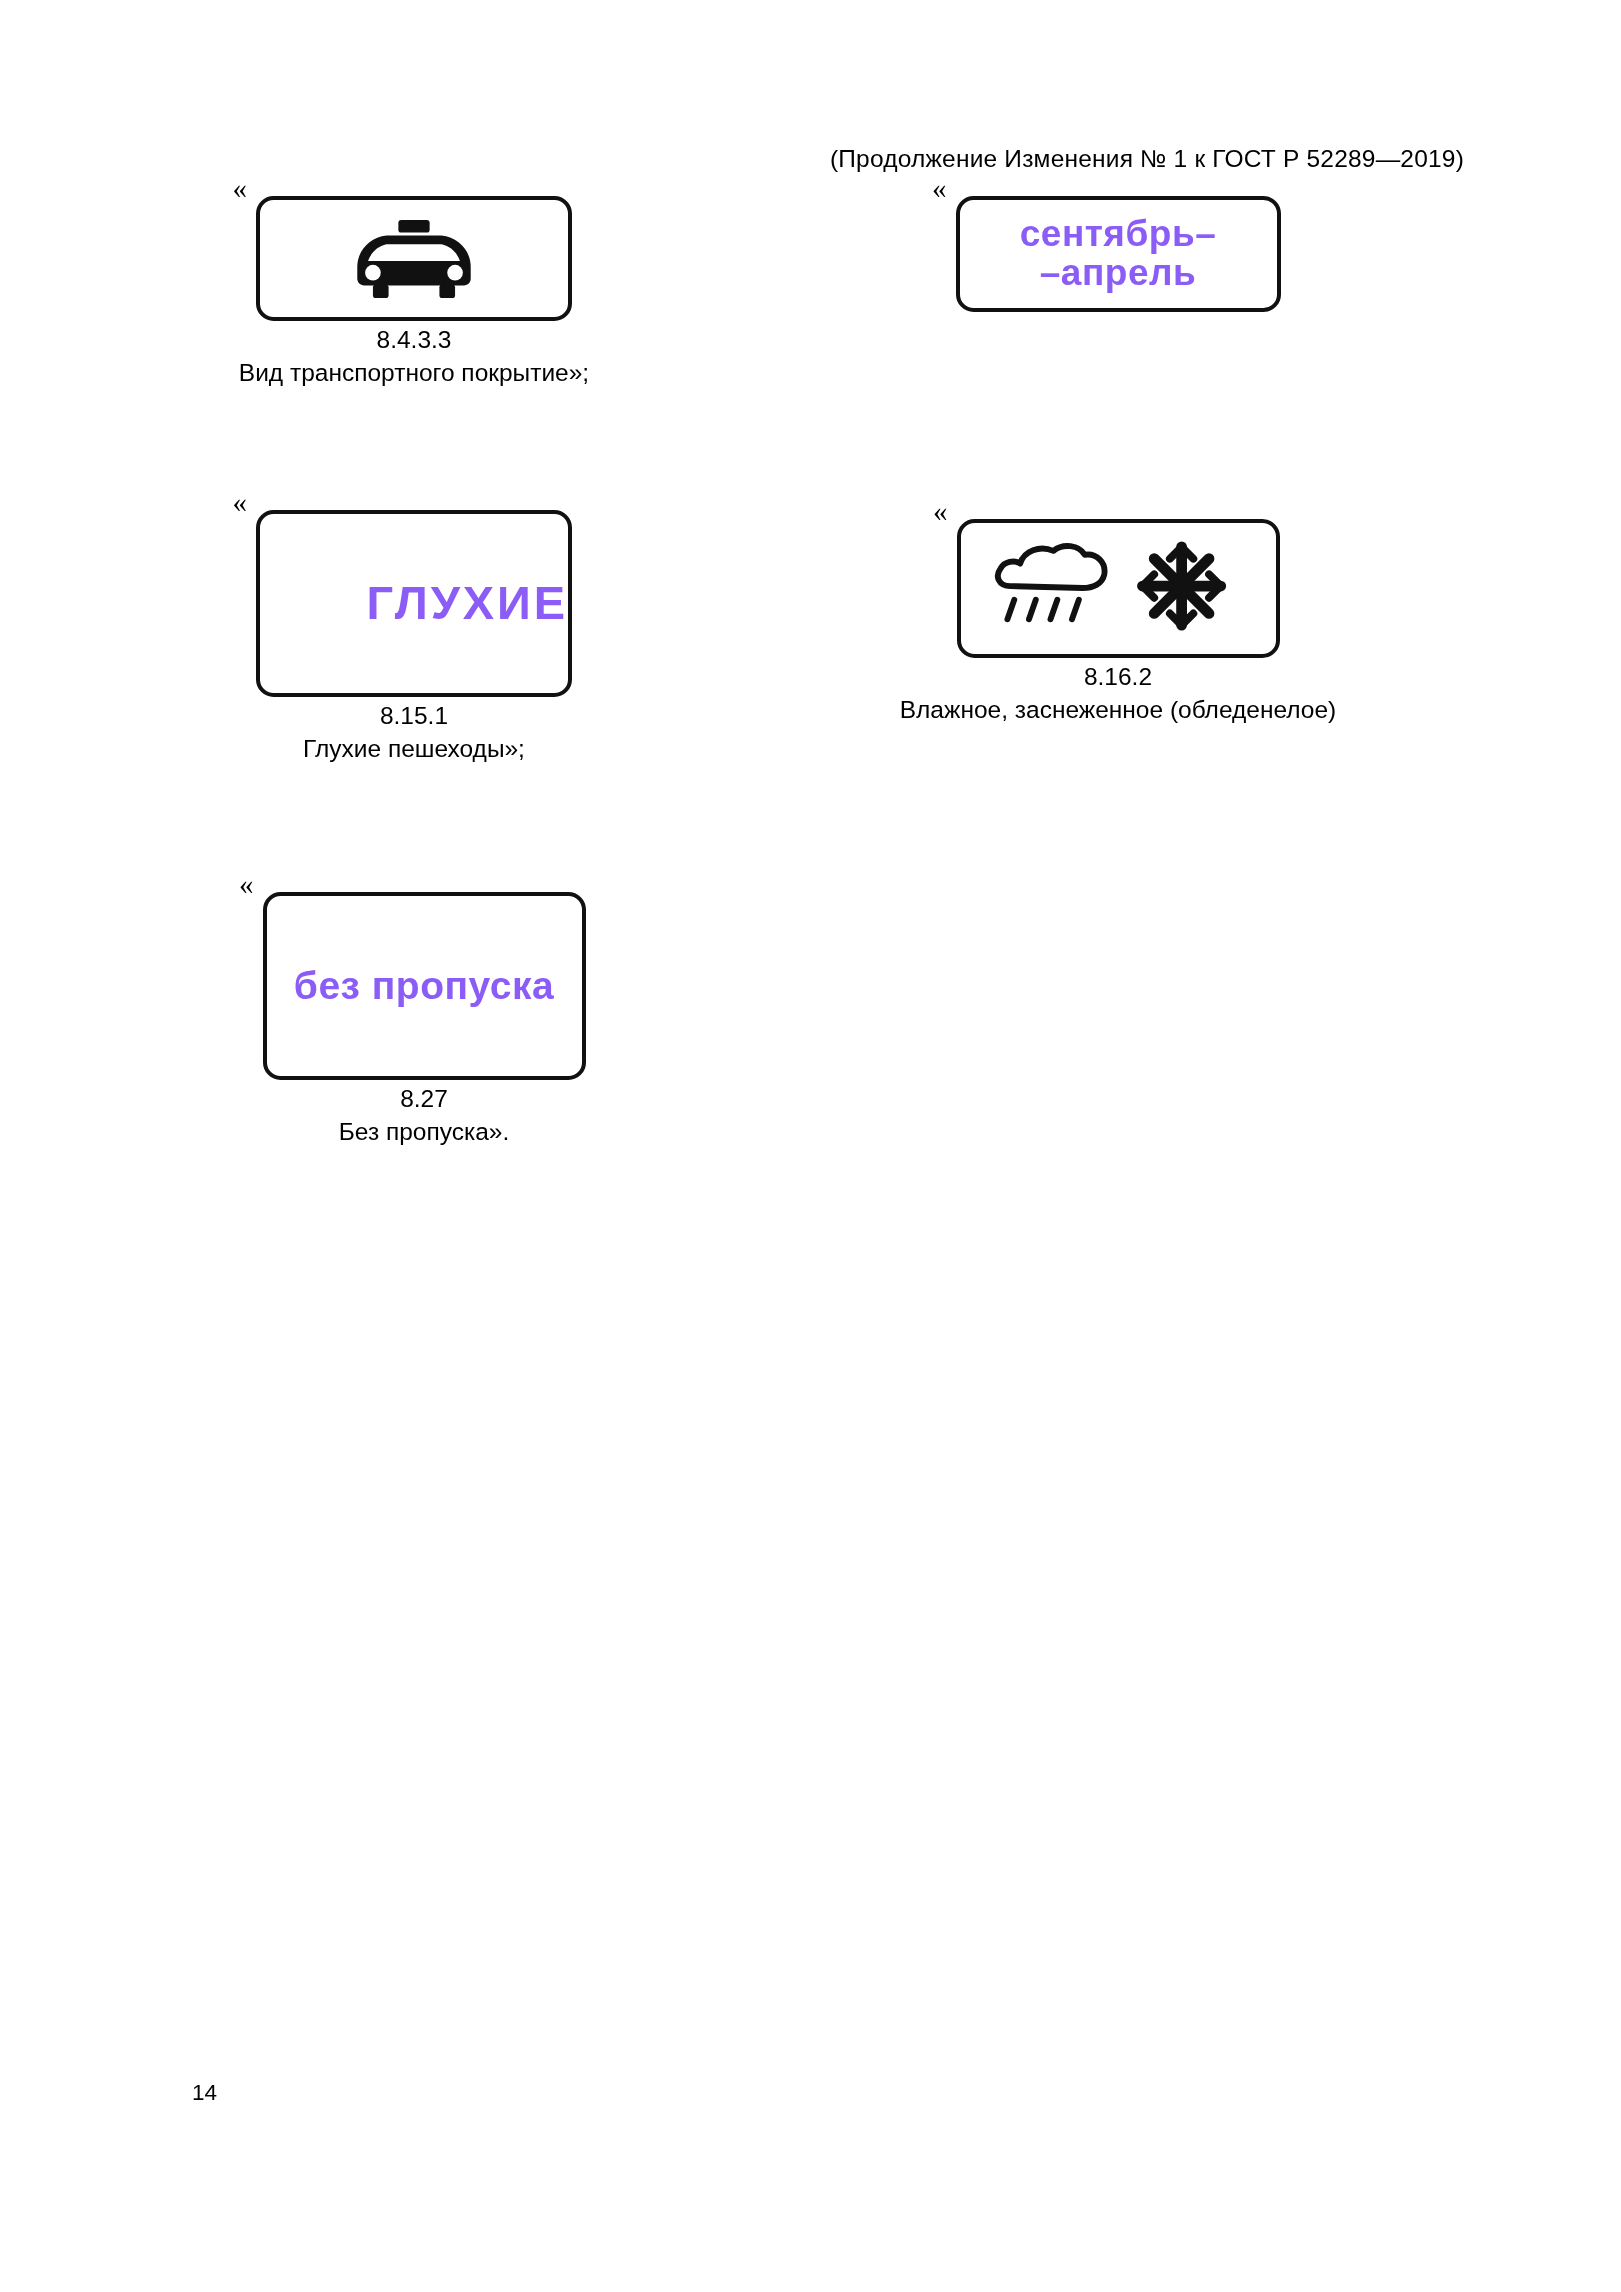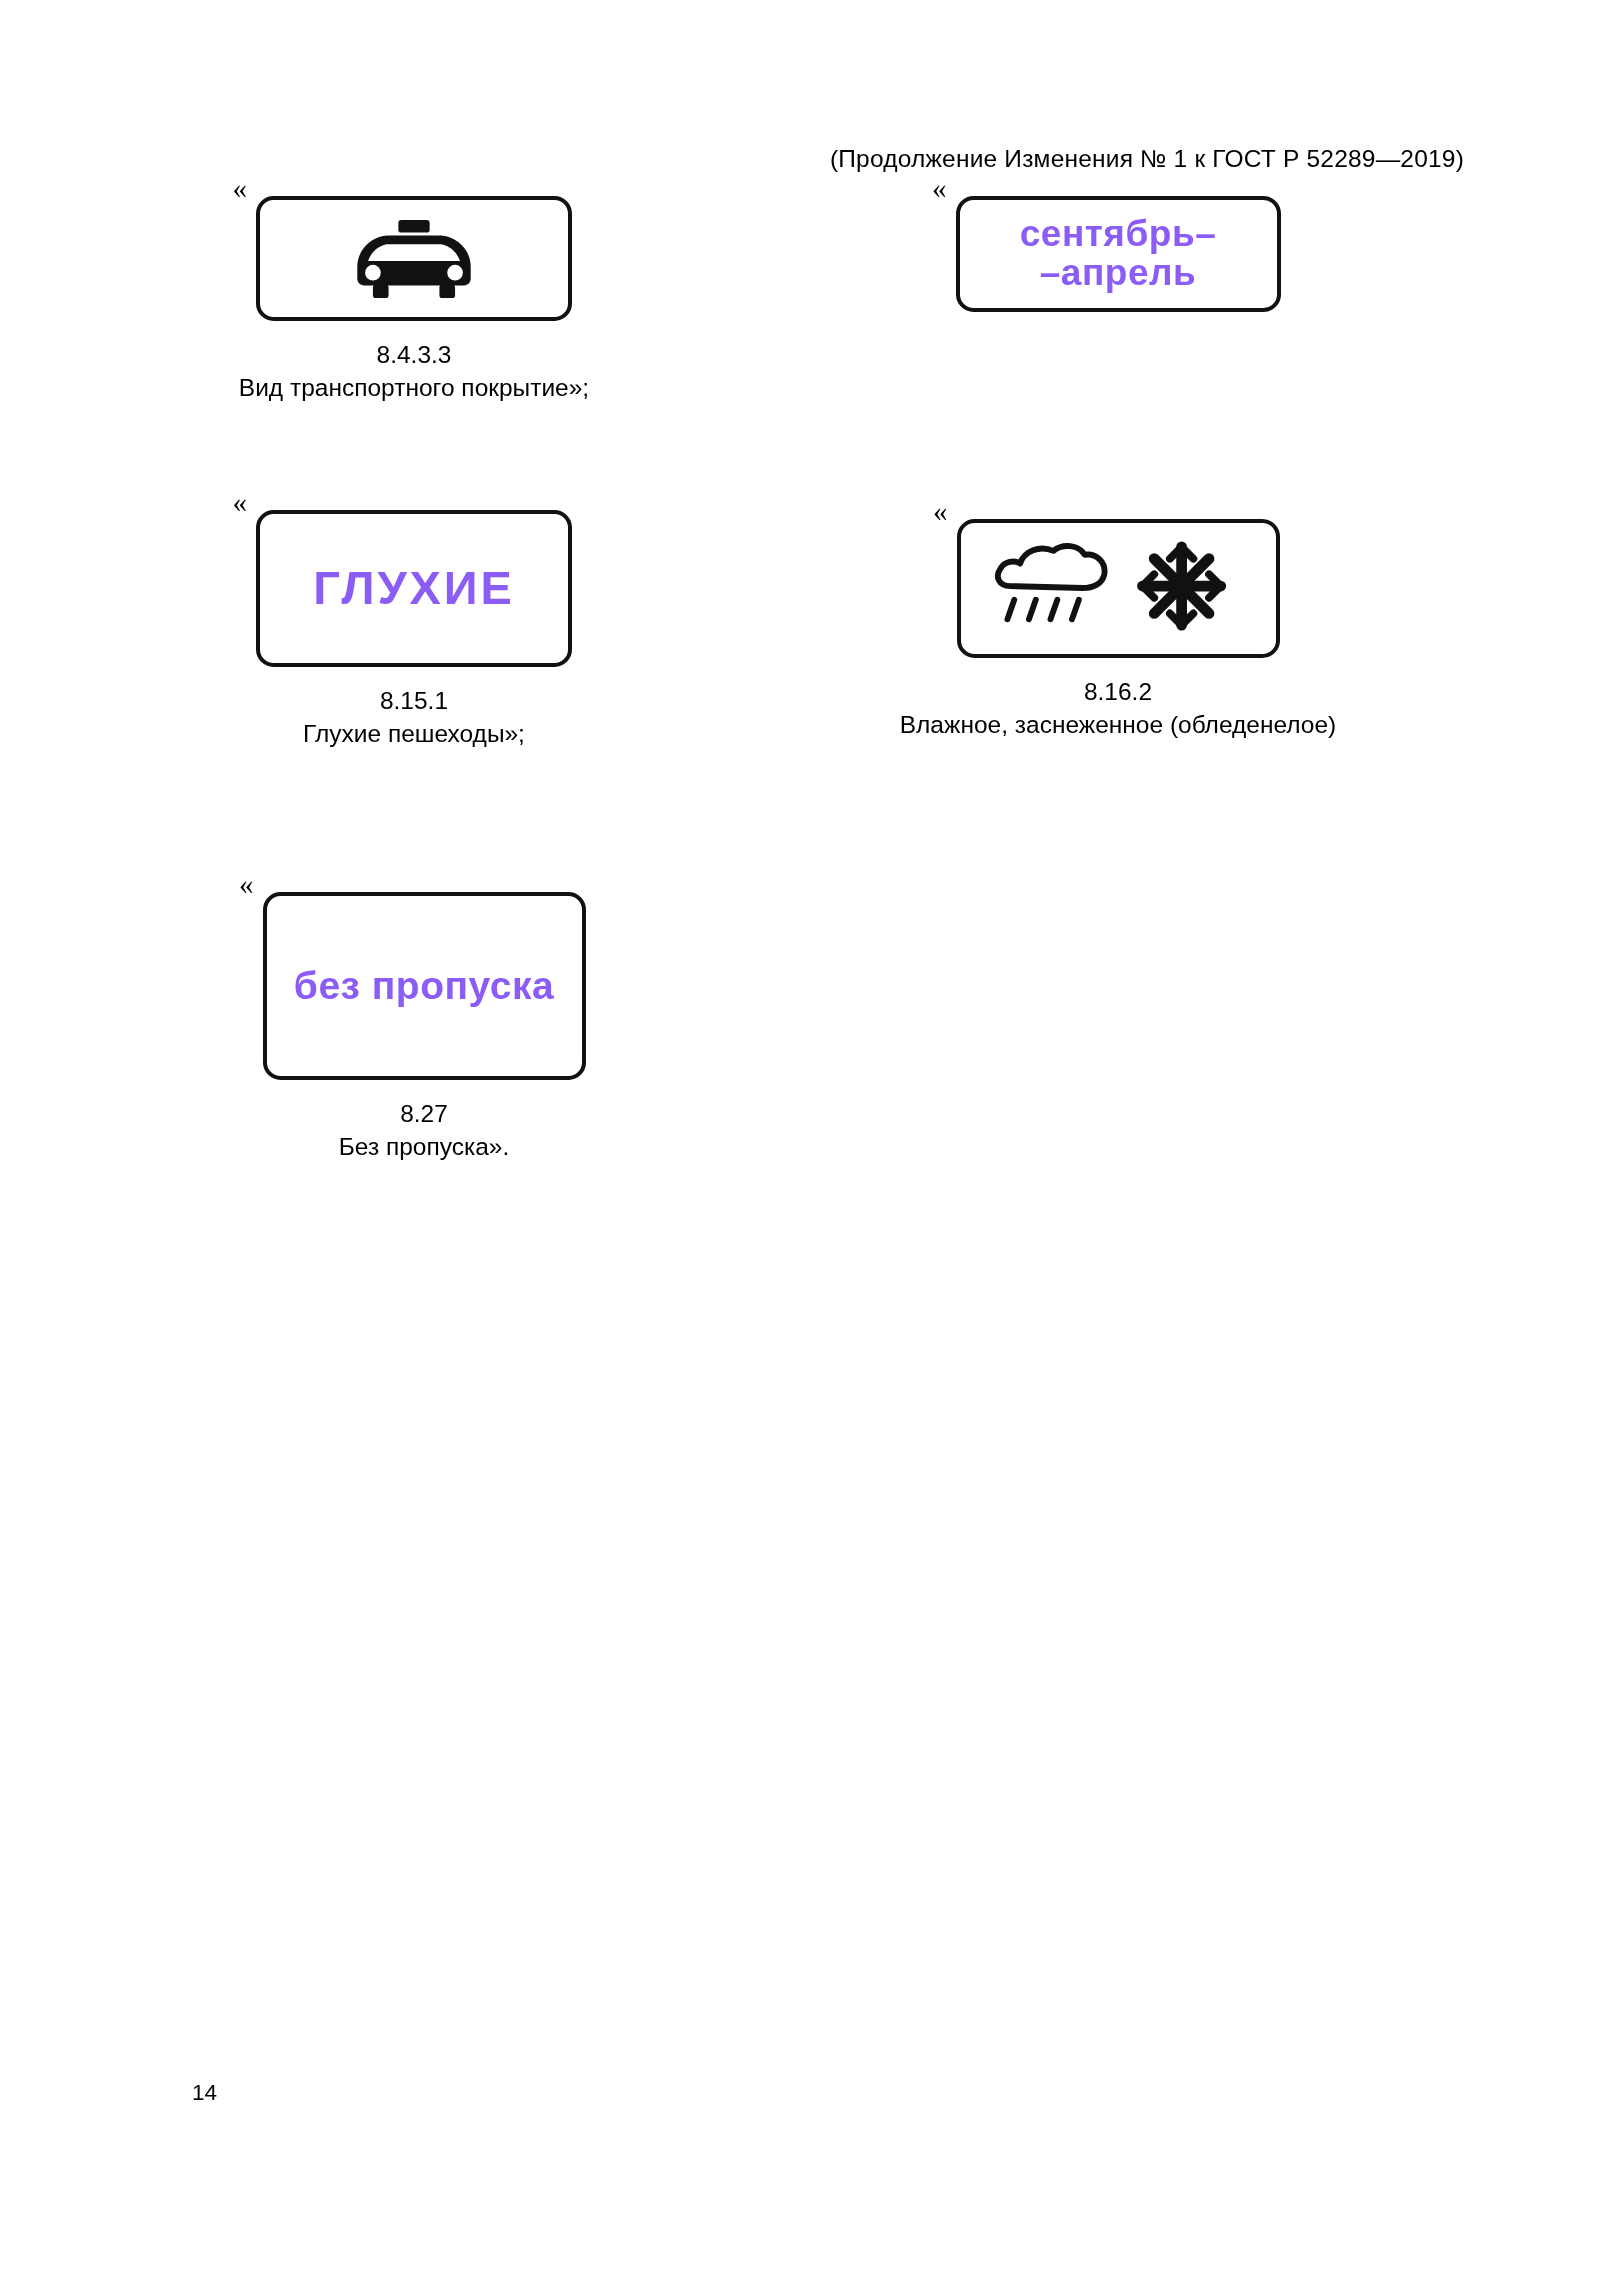--- a/index.html
+++ b/index.html
@@ -76,39 +76,39 @@
 
   .plate-text {
     font-weight: bold;
     line-height: 1.05;
     letter-spacing: 0.5px;
     text-align: center;
     color: #8b5cf6;
   }
 
   .caption {
-    margin-top: 17px;
+    margin-top: 2px;
     font-size: 24.5px;
     line-height: 1.35;
     text-align: center;
   }
   .caption .code { display: block; }
   .caption .desc { display: block; }
 
   .page-number {
     position: absolute;
     left: 192px;
     top: 2080px;
     font-size: 22.5px;
   }
 
   
   .plate-taxi   { width: 316px; height: 125px; }
   .plate-month  { width: 325px; height: 116px; }
-  .plate-deaf   { width: 316px; height: 157px; }
+  .plate-deaf   { width: 316px; height: 187px; justify-content: flex-end; }
   .plate-road   { width: 323px; height: 139px; }
   .plate-pass   { width: 323px; height: 188px; }
 
   .txt-month { font-size: 37px; }
   .txt-deaf  { font-size: 47px; letter-spacing: 2.9px; }
   .txt-pass  { font-size: 39px; }
 
   svg { display: block; }
 </style>
 </head>

